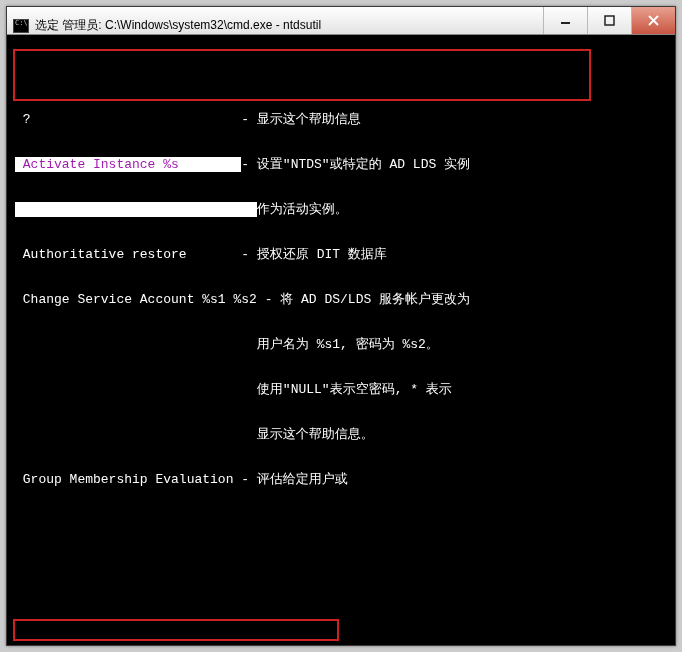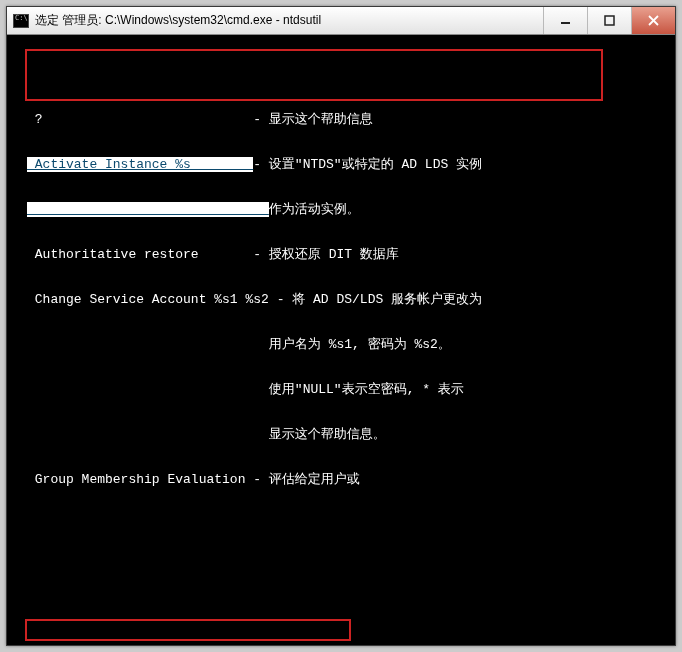--- a/index.html
+++ b/index.html
@@ -17,21 +17,21 @@
     height: 640px;
     border: 1px solid #3a3a3a;
     background: #000000;
     box-shadow: 0 0 3px rgba(0,0,0,0.4);
   }
   .titlebar {
     height: 28px;
     background: linear-gradient(#ffffff, #e3e3e3);
     border-bottom: 1px solid #888;
     display: flex;
-    align-items: center;
+    align-items: flex-end;
     justify-content: space-between;
     font-family: 'Segoe UI', Tahoma, sans-serif;
     font-size: 12px;
     color: #000;
   }
   .titlebar-left {
     display: flex;
     align-items: center;
     gap: 6px;
     padding-left: 6px;
@@ -74,21 +74,20 @@
   .terminal {
     padding: 2px 4px 2px 8px;
     color: #ffffff;
     font-family: 'NSimSun', 'SimSun', Consolas, 'Courier New', monospace;
     font-size: 13px;
     line-height: 15px;
     white-space: pre;
     height: calc(100% - 28px);
     overflow: hidden;
     position: relative;
-    margin-left: 12px;
   }
   .hl-box1 {
     position: absolute;
     left: 6px;
     top: 14px;
     width: 578px;
     height: 52px;
     border: 2px solid #cc2222;
     pointer-events: none;
   }
@@ -96,22 +95,21 @@
     position: absolute;
     left: 6px;
     top: 584px;
     width: 326px;
     height: 22px;
     border: 2px solid #cc2222;
     pointer-events: none;
   }
   .sel-invert {
     background: #ffffff;
-    color: #0c4a6e;
-    text-decoration: underline;
+    color: #a21caf;
   }
   .row {
     display: block;
     white-space: pre;
   }
 </style>
 </head>
 <body>
 
 <div class="window">

